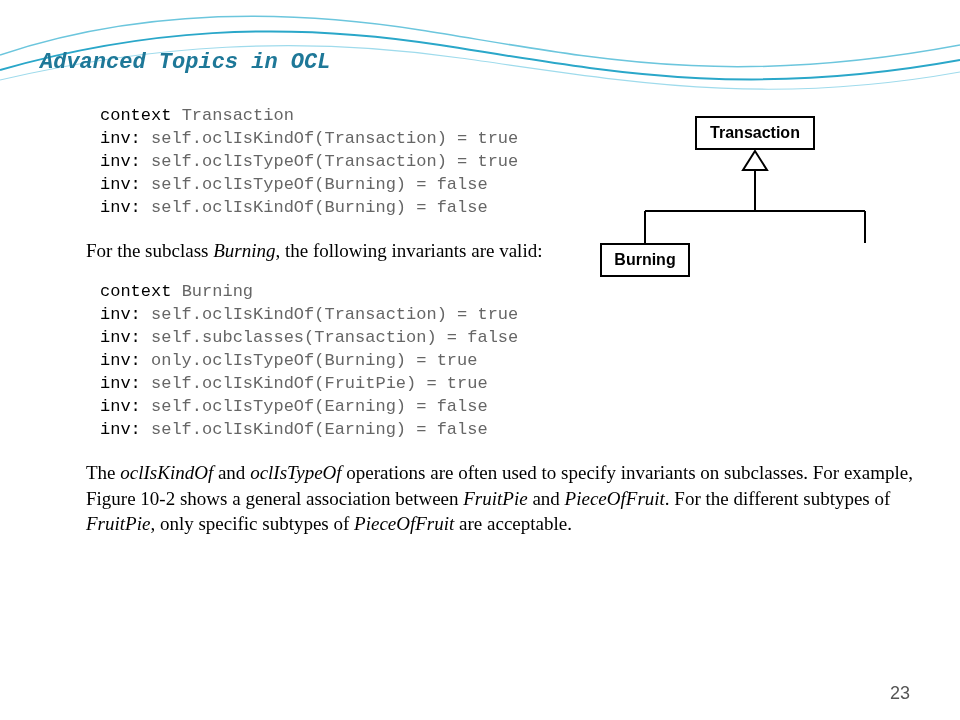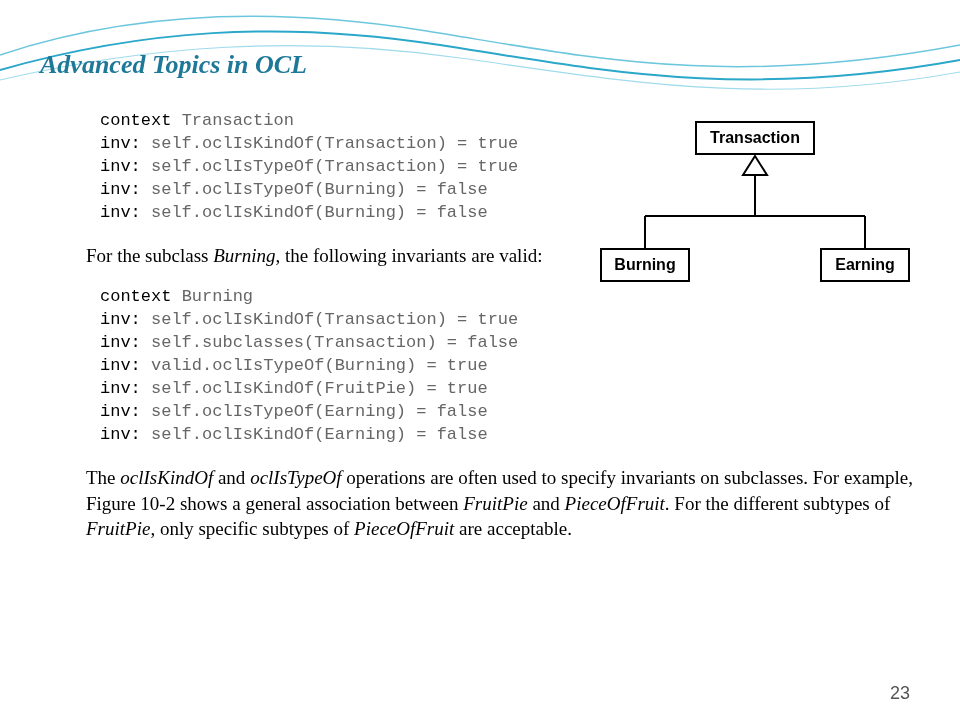--- a/index.html
+++ b/index.html
@@ -22,25 +22,25 @@
   .slide {
     position: relative;
     z-index: 1;
     padding: 40px 40px 0 40px;
     box-sizing: border-box;
     width: 100%;
     height: 100%;
   }
   h1.title {
     margin: 10px 0 30px 0;
-    font-family: Liberation Serif, serif;
+    font-family: Liberation Mono, monospace;
     font-style: italic;
     font-weight: bold;
     color: #1e7898;
-    font-size: 26px;
+    font-size: 22px;
   }
   .body {
     position: relative;
     margin-left: 30px;
   }
   .code {
     font-family: 'Courier New', Courier, monospace;
     font-size: 17px;
     color: #666;
     white-space: pre;
@@ -103,36 +103,35 @@
 <span class="kw">inv:</span> <span>self.oclIsKindOf(Transaction) = true</span>
 <span class="kw">inv:</span> <span>self.oclIsTypeOf(Transaction) = true</span>
 <span class="kw">inv:</span> <span>self.oclIsTypeOf(Burning) = false</span>
 <span class="kw">inv:</span> <span>self.oclIsKindOf(Burning) = false</span></pre>
 
     <p class="para"><span>For the subclass </span><span class="it">Burning</span><span>, the following invariants are valid:</span></p>
 
     <pre class="code"><span class="kw">context</span> <span>Burning</span>
 <span class="kw">inv:</span> <span>self.oclIsKindOf(Transaction) = true</span>
 <span class="kw">inv:</span> <span>self.subclasses(Transaction) = false</span>
-<span class="kw">inv:</span> <span>valid.oclIsTypeOf(Burning) = true</span>
+<span class="kw">inv:</span> <span>only.oclIsTypeOf(Burning) = true</span>
 <span class="kw">inv:</span> <span>self.oclIsKindOf(FruitPie) = true</span>
 <span class="kw">inv:</span> <span>self.oclIsTypeOf(Earning) = false</span>
 <span class="kw">inv:</span> <span>self.oclIsKindOf(Earning) = false</span></pre>
 
     <p class="para"><span>The </span><span class="it">oclIsKindOf</span><span> and </span><span class="it">oclIsTypeOf</span><span> operations are often used to specify invariants on subclasses. For example, Figure 10-2 shows a general association between </span><span class="it">FruitPie</span><span> and </span><span class="it">PieceOfFruit</span><span>. For the different subtypes of </span><span class="it">FruitPie</span><span>, only specific subtypes of </span><span class="it">PieceOfFruit</span><span> are acceptable.</span></p>
 
     <div class="diagram">
       <svg class="lines" width="330" height="200">
         <line x1="165" y1="57" x2="165" y2="73" stroke="#000" stroke-width="2"></line>
         <polygon points="165,38 153,57 177,57" fill="#fff" stroke="#000" stroke-width="2"></polygon>
         <line x1="165" y1="73" x2="165" y2="98" stroke="#000" stroke-width="2"></line>
         <line x1="55" y1="98" x2="275" y2="98" stroke="#000" stroke-width="2"></line>
         <line x1="55" y1="98" x2="55" y2="130" stroke="#000" stroke-width="2"></line>
         <line x1="275" y1="98" x2="275" y2="130" stroke="#000" stroke-width="2"></line>
       </svg>
       <div class="cls" style="left:105px; top:3px; width:120px;">Transaction</div>
       <div class="cls" style="left:10px; top:130px; width:90px;">Burning</div>
-      <div class="cls" style="left:230px; top:130px; width:90px;">Earning</div>
     </div>
   </div>
 
   <div class="pagenum">23</div>
 </div>
 
 </body></html>

